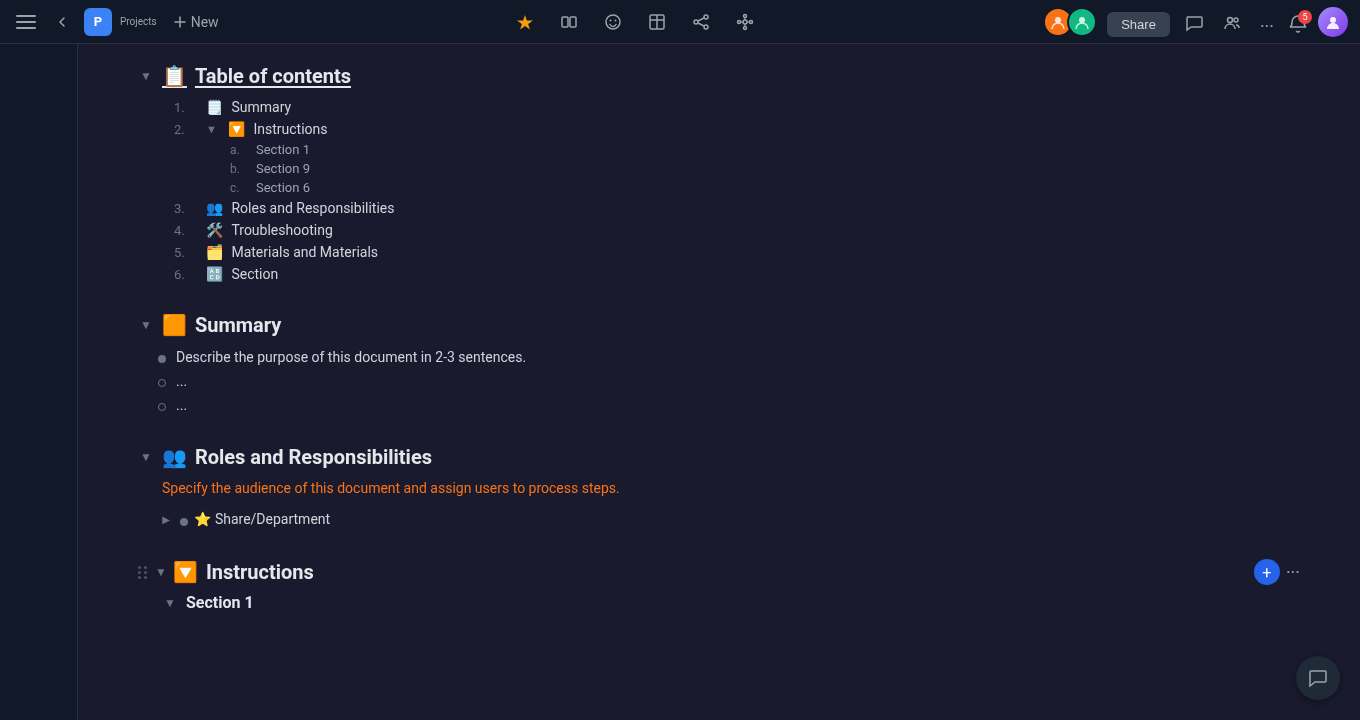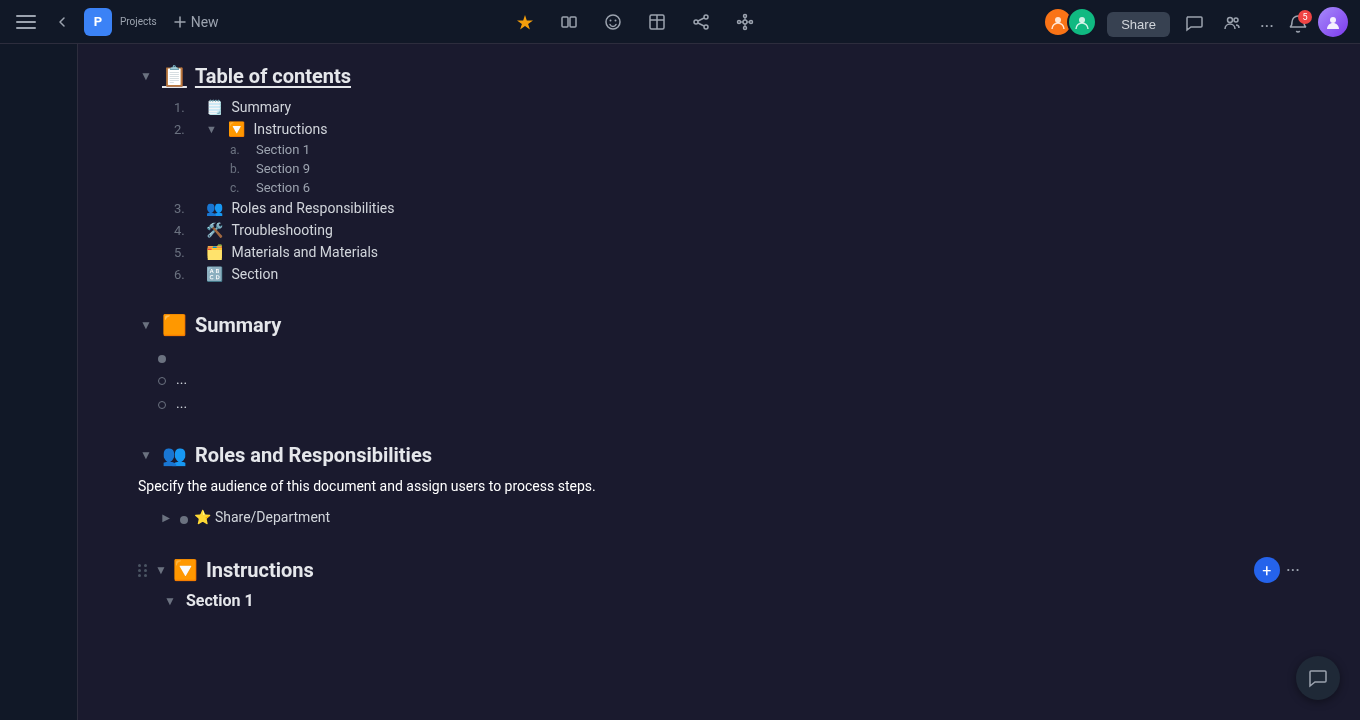--- a/index.html
+++ b/index.html
@@ -344,22 +344,23 @@
     .bullet-dot-outline {
       width: 8px;
       height: 8px;
       border-radius: 50%;
       border: 1.5px solid #6b7280;
       margin-top: 6px;
       flex-shrink: 0;
     }
 
     .section-body-text {
-      color: #ffffff;
+      color: #f97316;
       font-size: 14px;
+      margin-left: 24px;
       margin-bottom: 8px;
       line-height: 1.6;
     }
 
     
     .instructions-row {
       display: flex;
       align-items: center;
       gap: 4px;
       position: relative;
@@ -639,20 +640,21 @@
     <div class="section-header">
       <div class="chevron">▼</div>
       <div class="section-title">
         <span>🟧</span>
         <span>Summary</span>
       </div>
     </div>
     <div class="bullet-list">
       <div class="bullet-item">
         <div class="bullet-dot"></div>
+        <span>Describe the purpose of this document in 2-3 sentences.</span>
       </div>
       <div class="bullet-item">
         <div class="bullet-dot-outline"></div>
         <span>...</span>
       </div>
       <div class="bullet-item">
         <div class="bullet-dot-outline"></div>
         <span>...</span>
       </div>
     </div>

